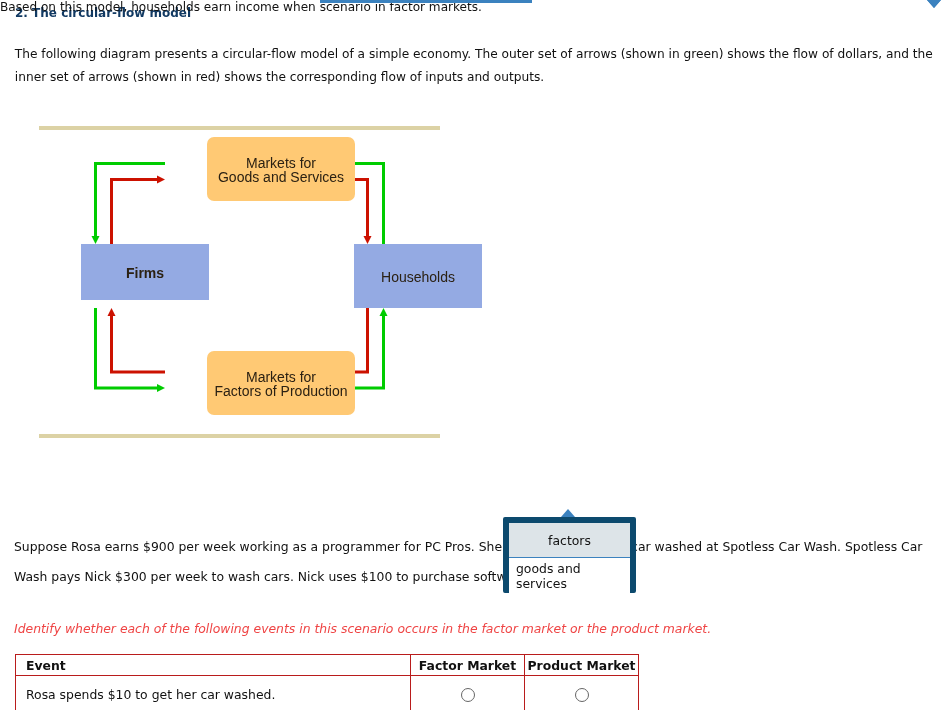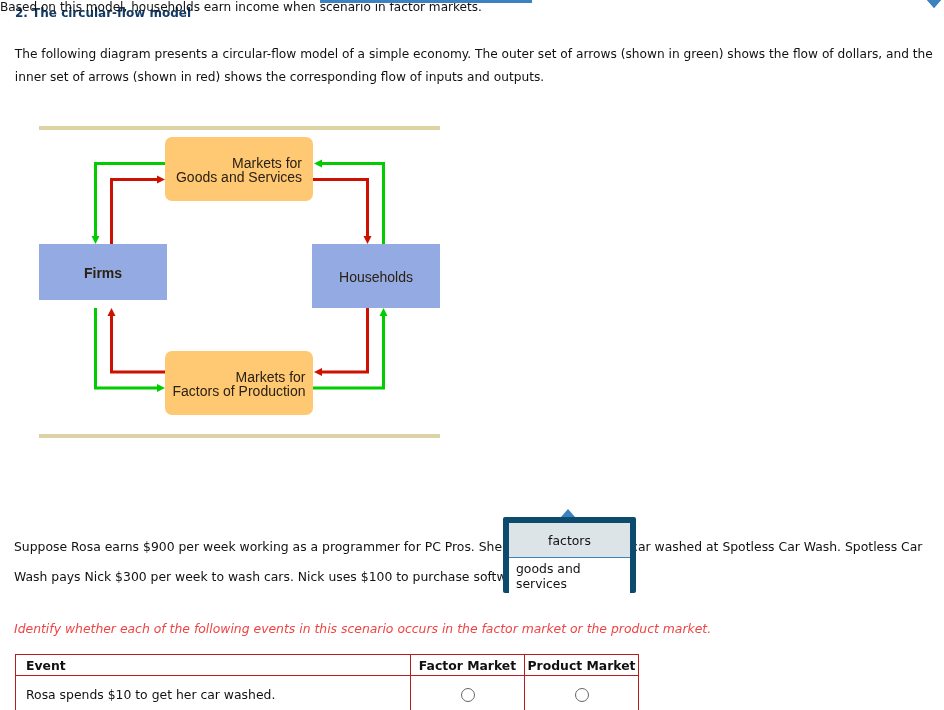--- a/index.html
+++ b/index.html
@@ -10,23 +10,23 @@
   #title{position:absolute;left:15px;top:4.5px;font-size:12px;font-weight:bold;color:#123a63;line-height:16px;}
 
   #intro{position:absolute;left:14.8px;top:43px;width:922px;font-size:12.2px;color:#111;line-height:23px;}
 
   
   #diagram{position:absolute;left:0;top:110px;width:470px;height:340px;}
   .rule{position:absolute;left:39px;width:401px;height:4px;background:#dcd2a5;}
   #rule-top{top:16px;}
   #rule-bot{top:324px;}
 
-  .node{position:absolute;display:flex;align-items:center;justify-content:center;text-align:right;
+  .node{position:absolute;display:flex;align-items:center;justify-content:center;text-align:center;
         font-family:"Liberation Sans",sans-serif;
-        font-size:14px;color:#2b2113;line-height:14.4px;padding-top:2px;box-sizing:border-box;white-space:pre-line;}
+        font-size:14px;color:#2b2113;line-height:14.4px;padding-top:2px;box-sizing:border-box;white-space:pre-line;margin-left:42px;}
   .mkt{background:#ffc974;border-radius:7px;}
   .ent{background:#94aae3;}
   #n-mkt-goods{left:165px;top:27px;width:148px;height:64px;}
   #n-firms{left:39px;top:134px;width:128px;height:56px;font-weight:bold;}
   #n-households{left:312px;top:134px;width:128px;height:64px;}
   #n-mkt-factors{left:165px;top:241px;width:148px;height:64px;}
   #arrows{position:absolute;left:0;top:0;width:470px;height:340px;}
 
   
   #sentence{position:absolute;left:0;top:0;width:944px;height:710px;font-size:12.1px;color:#111;}

